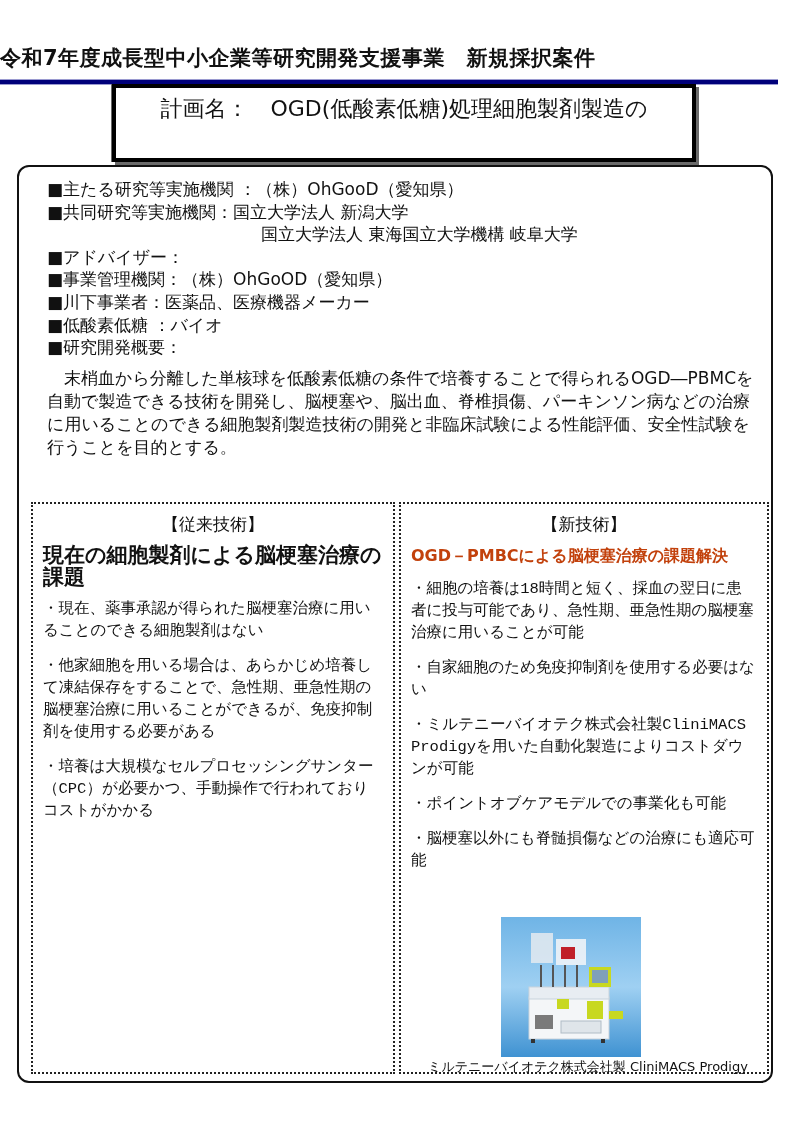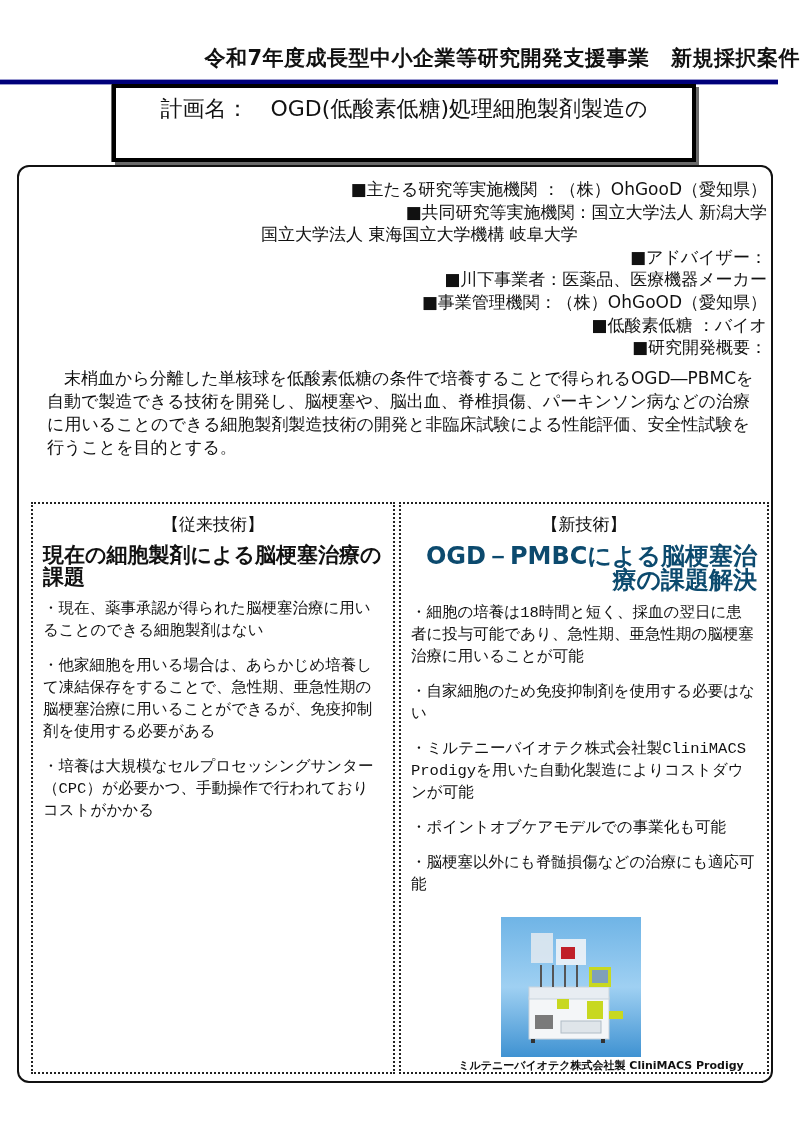--- a/index.html
+++ b/index.html
@@ -1,44 +1,44 @@
 <!DOCTYPE html>
 <html><head>
 <meta charset="utf-8">
 <style>
   html, body { margin: 0; padding: 0; background: #ffffff; }
   body { width: 800px; height: 1137px; position: relative; overflow: hidden;
          font-family: "DejaVu Sans", "Liberation Sans", sans-serif; color: #111; }
-  .header-title { position: absolute; left: 0; width: 800px; top: 44px; text-align: right;
+  .header-title { position: absolute; left: 0; width: 800px; top: 44px; text-align: left;
                   font-size: 21px; font-weight: bold; letter-spacing: 0.5px; }
   .header-rule { position: absolute; left: 0; top: 80px; width: 778px; height: 4px; background: #00007a;
                  box-shadow: 0 -1px 0 #9a9ad0, 0 1px 0 #9a9ad0; }
   .plan-box { position: absolute; left: 112px; top: 84px; width: 336px; }
   .plan-box { left: 112px; width: 576px; top: 84px; height: 64px; border: 4px solid #000;
               box-shadow: 3px 3px 0 #6a6a6a, -1px 0 0 #6a6a6a; background: #fff;
               text-align: center; font-size: 22px; line-height: 30px; padding-top: 6px; box-sizing: content-box; }
   .plan-line { display: block; white-space: nowrap; }
   .outer-box { position: absolute; left: 17px; top: 165px; width: 756px; height: 918px;
                border: 2px solid #111; border-radius: 12px; box-sizing: border-box; }
   .info { position: absolute; left: 47px; top: 178px; width: 720px; font-size: 17px; line-height: 22.6px; }
-  .info-row { white-space: nowrap; text-align: right; }
+  .info-row { white-space: nowrap; }
   .indent-row { padding-left: 214px; white-space: nowrap; }
   .summary { margin-top: 8px; text-indent: 1em; line-height: 23px; white-space: normal; width: 712px; }
   .col { position: absolute; top: 502px; height: 572px; border: 2px dotted #222; box-sizing: border-box; }
   .col-left { left: 31px; width: 364px; }
   .col-right { left: 399px; width: 370px; }
   .col-head { text-align: center; font-size: 17px; margin-top: 9px; height: 28px; }
   .col-sub { font-weight: bold; font-size: 21px; padding: 0 10px; margin-top: 3px; line-height: 22px; }
-  .col-sub.red { color: #0c4a6e; font-size: 24px; line-height: 24px; text-align: right; }
+  .col-sub.red { color: #c2410c; font-size: 16px; line-height: 24px; }
   .bullets { padding: 0 10px; margin-top: 10px; font-family: Liberation Mono, monospace; }
   .bullet { font-size: 15.5px; line-height: 22px; margin-bottom: 13px; }
   .photo-wrap { position: absolute; left: 100px; top: 413px; width: 140px; height: 140px; }
   .photo { width: 140px; height: 140px; background: linear-gradient(180deg, #6fb4e6 0%, #9fd0f2 50%, #3f92d2 100%);
            position: relative; overflow: hidden; }
-  .caption { position: absolute; left: 17px; width: 366px; top: 554px; text-align: center; font-size: 11px; font-weight: bold; }
+  .caption { position: absolute; left: 4px; width: 366px; top: 554px; text-align: center; font-size: 13px; }
 </style>
 </head>
 <body>
 
 <div class="header-title">令和7年度成長型中小企業等研究開発支援事業　新規採択案件</div>
 <div class="header-rule"></div>
 
 <div class="plan-box">
   <span class="plan-line">計画名：　OGD(低酸素低糖)処理細胞製剤製造の</span>
 </div>
@@ -52,24 +52,24 @@
   <div class="info-row">
     <span>■共同研究等実施機関</span><span>：</span><span>国立大学法人 新潟大学</span>
   </div>
   <div class="indent-row">
     <span>国立大学法人 東海国立大学機構 岐阜大学</span>
   </div>
   <div class="info-row">
     <span>■アドバイザー</span><span>：</span><span></span>
   </div>
   <div class="info-row">
-    <span>■川下事業者</span><span>：</span><span>医薬品、医療機器メーカー</span>
+    <span>■事業管理機関</span><span>：</span><span>（株）OhGoOD（愛知県）</span>
   </div>
   <div class="info-row">
-    <span>■事業管理機関</span><span>：</span><span>（株）OhGoOD（愛知県）</span>
+    <span>■川下事業者</span><span>：</span><span>医薬品、医療機器メーカー</span>
   </div>
   <div class="info-row">
     <span>■低酸素低糖</span>&nbsp;<span>：</span><span>バイオ</span>
   </div>
   <div class="info-row">
     <span>■研究開発概要</span><span>：</span><span></span>
   </div>
   <div class="summary">末梢血から分離した単核球を低酸素低糖の条件で培養することで得られるOGD―PBMCを自動で製造できる技術を開発し、脳梗塞や、脳出血、脊椎損傷、パーキンソン病などの治療に用いることのできる細胞製剤製造技術の開発と非臨床試験による性能評価、安全性試験を行うことを目的とする。</div>
 </div>
 

